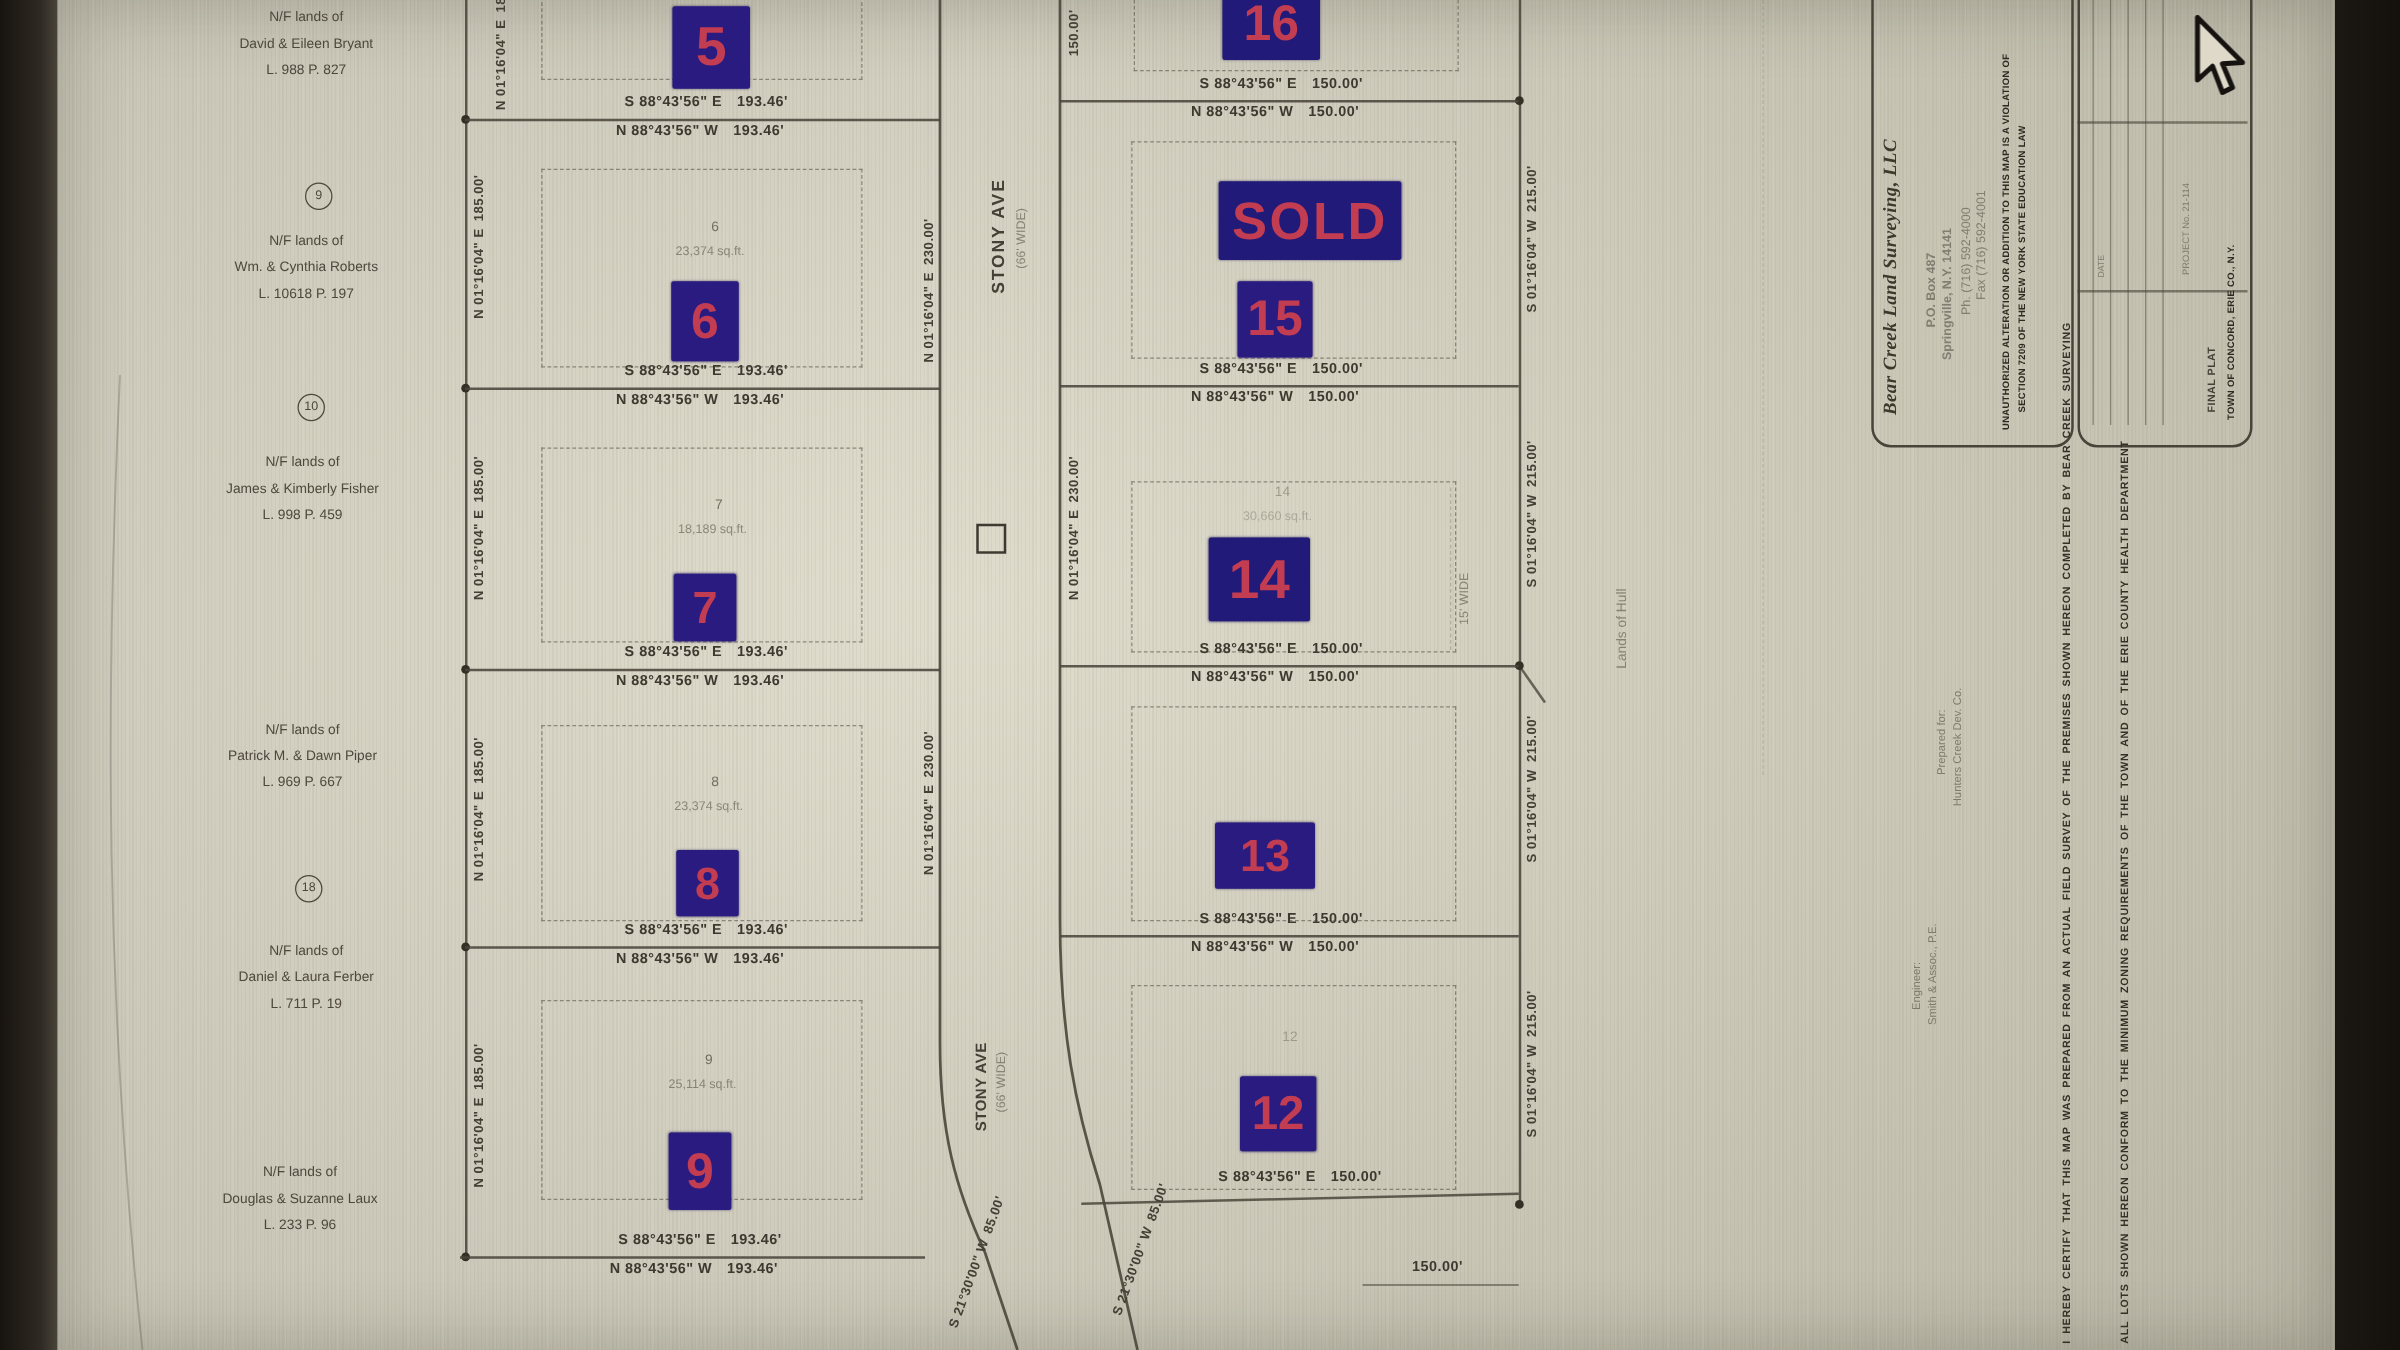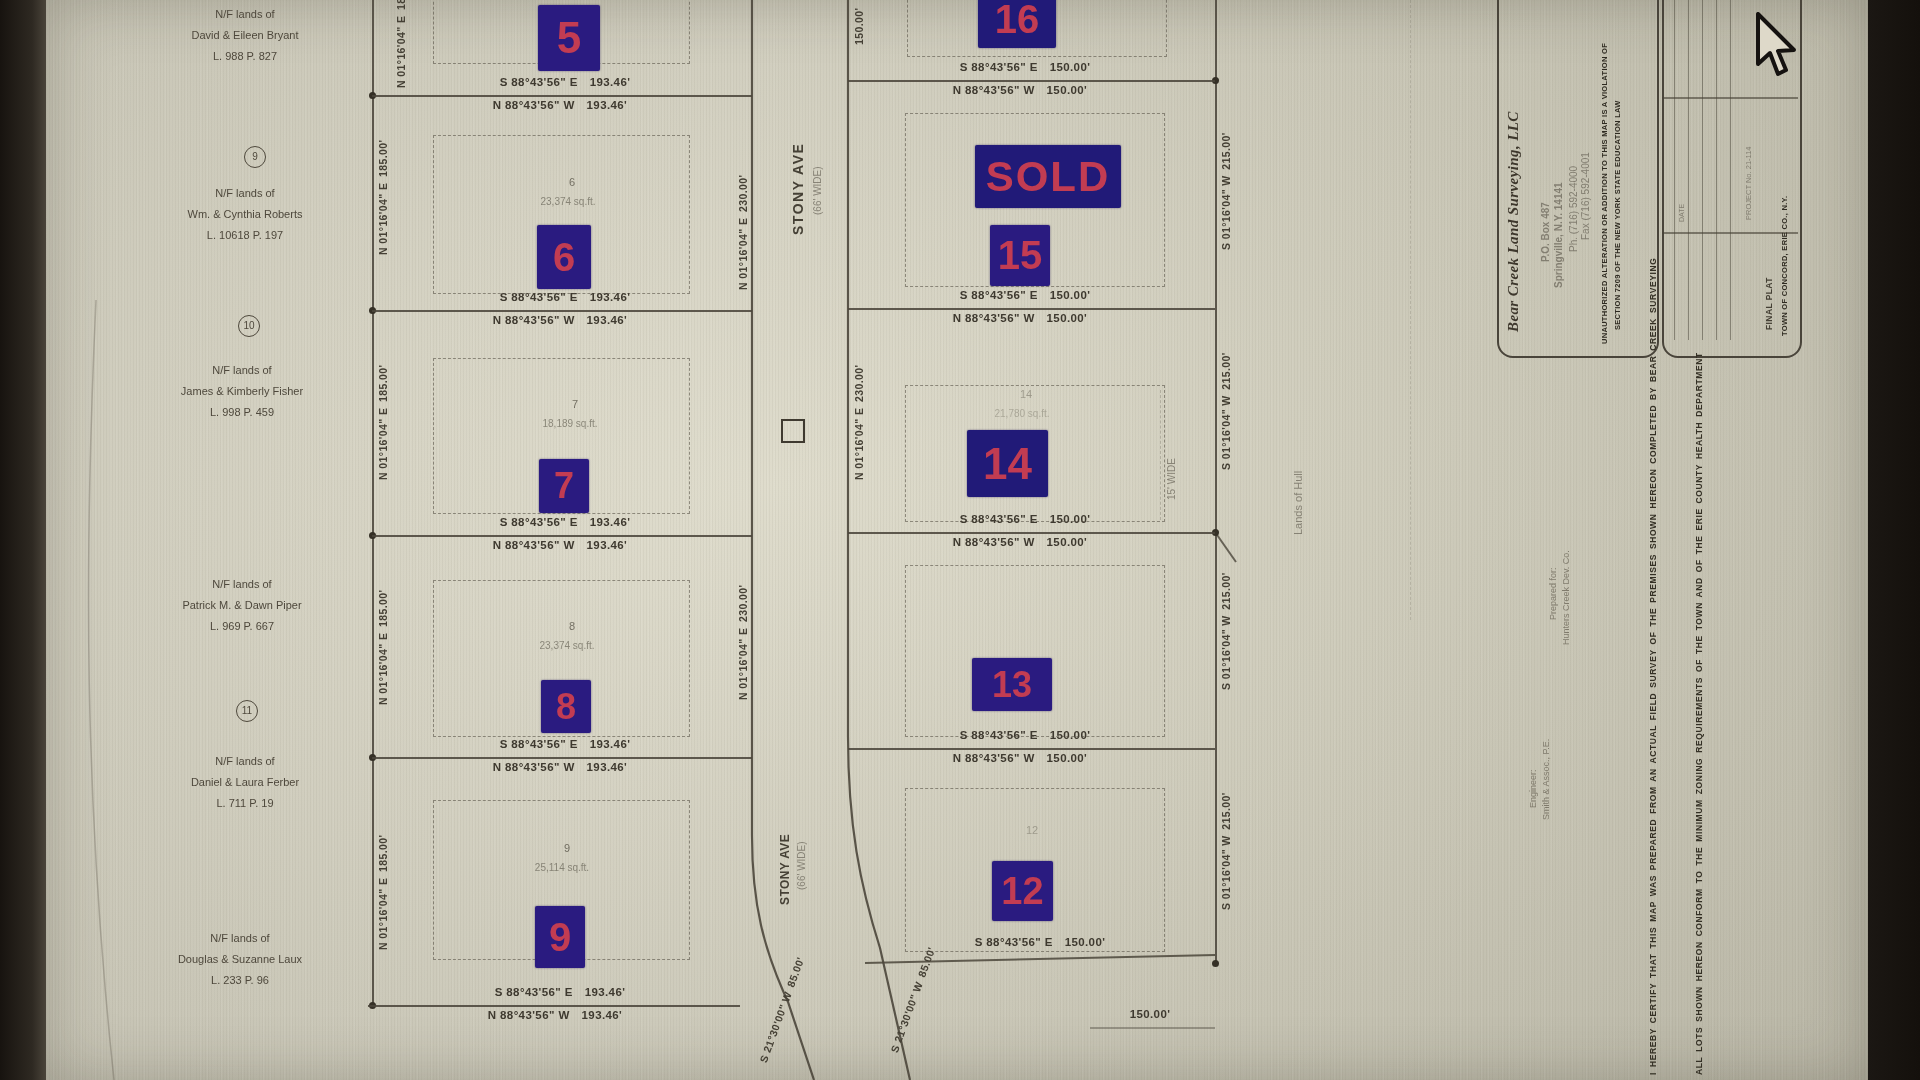--- a/index.html
+++ b/index.html
@@ -150,21 +150,21 @@
 
     <div class="platnum" style="left:572px;top:176px">6</div>
     <div class="area" style="left:568px;top:196px">23,374 sq.ft.</div>
     <div class="platnum" style="left:575px;top:398px">7</div>
     <div class="area" style="left:570px;top:418px">18,189 sq.ft.</div>
     <div class="platnum" style="left:572px;top:620px">8</div>
     <div class="area" style="left:567px;top:640px">23,374 sq.ft.</div>
     <div class="platnum" style="left:567px;top:842px">9</div>
     <div class="area" style="left:562px;top:862px">25,114 sq.ft.</div>
     <div class="platnum" style="left:1026px;top:388px;opacity:.55">14</div>
-    <div class="area" style="left:1022px;top:408px;opacity:.55">21,780 sq.ft.</div>
+    <div class="area" style="left:1022px;top:408px;opacity:.55">30,660 sq.ft.</div>
     <div class="platnum" style="left:1032px;top:824px;opacity:.5">12</div>
 
     <div class="nf" style="left:245px;top:4px">
       <div>N/F lands of</div>
       <div>David &amp; Eileen Bryant</div>
       <div>L. 988 P. 827</div>
     </div>
     <div class="nf" style="left:245px;top:183px">
       <div>N/F lands of</div>
       <div>Wm. &amp; Cynthia Roberts</div>
@@ -186,21 +186,21 @@
       <div>L. 711 P. 19</div>
     </div>
     <div class="nf" style="left:240px;top:928px">
       <div>N/F lands of</div>
       <div>Douglas &amp; Suzanne Laux</div>
       <div>L. 233 P. 96</div>
     </div>
 
     <div class="circ" style="left:244px;top:146px">9</div>
     <div class="circ" style="left:238px;top:315px">10</div>
-    <div class="circ" style="left:236px;top:700px">11</div>
+    <div class="circ" style="left:236px;top:700px">18</div>
 
     <div class="vtext" style="left:377px;top:255px">N 01°16'04" E 185.00'</div>
     <div class="vtext" style="left:377px;top:480px">N 01°16'04" E 185.00'</div>
     <div class="vtext" style="left:377px;top:705px">N 01°16'04" E 185.00'</div>
     <div class="vtext" style="left:377px;top:950px">N 01°16'04" E 185.00'</div>
     <div class="vtext" style="left:395px;top:88px">N 01°16'04" E 185.00'</div>
     <div class="vtext" style="left:737px;top:290px">N 01°16'04" E 230.00'</div>
     <div class="vtext" style="left:737px;top:700px">N 01°16'04" E 230.00'</div>
     <div class="vtext" style="left:853px;top:45px">150.00'</div>
     <div class="vtext" style="left:853px;top:480px">N 01°16'04" E 230.00'</div>

